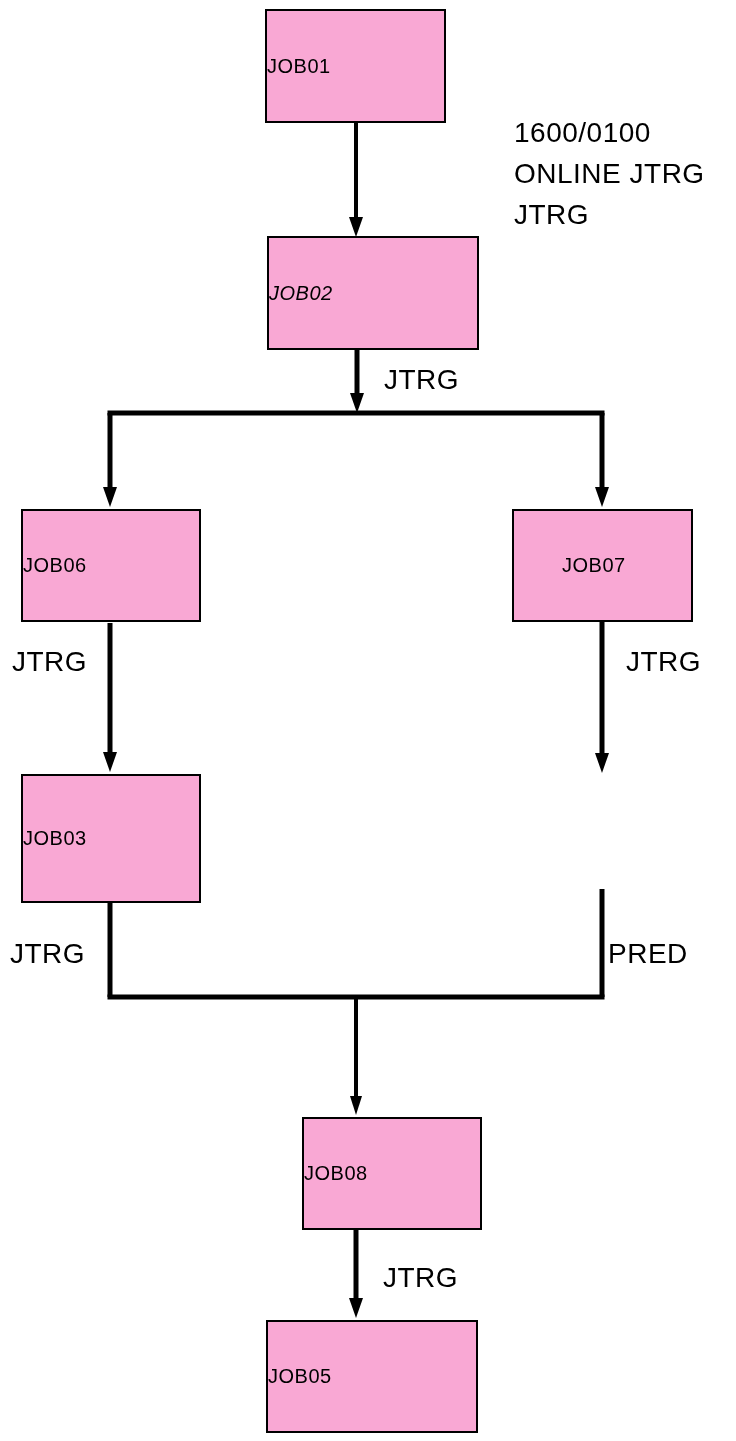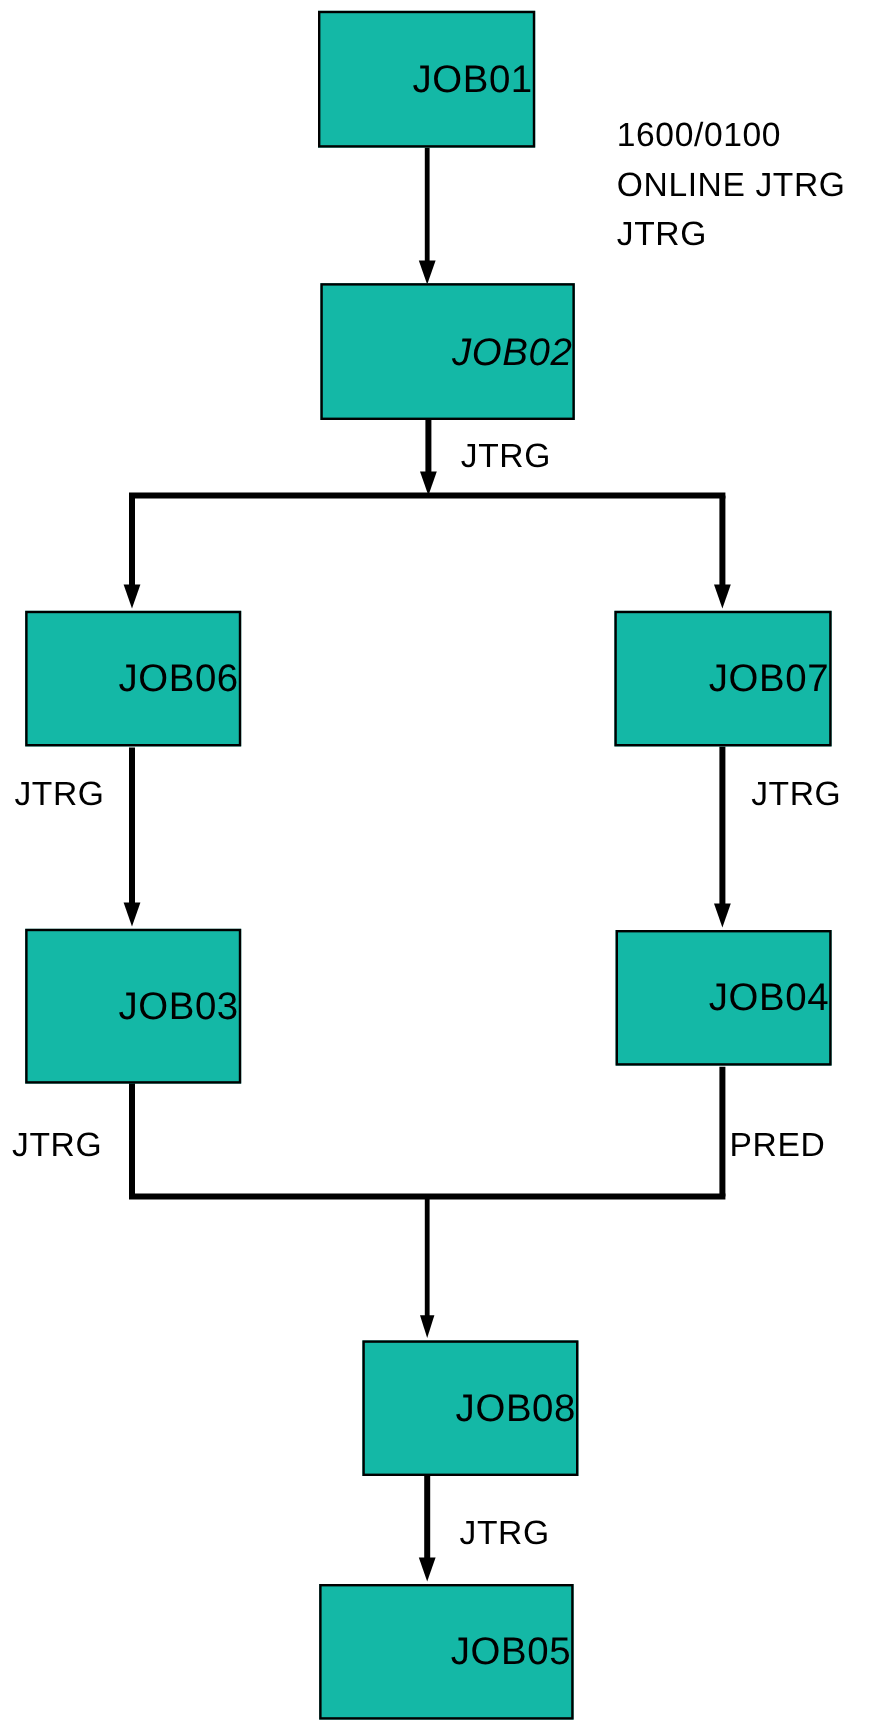--- a/index.html
+++ b/index.html
@@ -10,25 +10,25 @@
     background: #ffffff;
     font-family: "Liberation Sans", sans-serif;
     color: #000000;
     overflow: hidden;
   }
   svg.wires { position: absolute; left: 0; top: 0; width: 736px; height: 1441px; }
   .node {
     position: absolute;
     box-sizing: border-box;
     border: 2px solid #000000;
-    background: #14b8a6;
+    background: #f9a8d4;
     display: flex;
     align-items: center;
-    justify-content: flex-end;
-    font-size: 32px;
+    justify-content: flex-start;
+    font-size: 20px;
     letter-spacing: 0.5px;
   }
   .n0 { left: 265px; top: 9px;    width: 181px; height: 114px; }
   .n1 { left: 267px; top: 236px;  width: 212px; height: 114px; font-style: italic; }
   .n2 { left: 21px;  top: 509px;  width: 180px; height: 113px; }
   .n3 { left: 512px; top: 509px;  width: 181px; height: 113px; padding-left: 48px; }
   .n4 { left: 21px;  top: 774px;  width: 180px; height: 129px; }
   .n5 { left: 513px; top: 775px;  width: 180px; height: 113px; }
   .n6 { left: 266px; top: 1117px; width: 180px; height: 113px; margin-left: 36px; }
   .n7 { left: 266px; top: 1320px; width: 212px; height: 113px; }
@@ -41,21 +41,21 @@
   }
   .el0 { left: 384px; top: 366px; }
   .el1 { left: 12px;  top: 648px; }
   .el2 { left: 626px; top: 648px; }
   .el3 { left: 10px;  top: 940px; }
   .el4 { left: 608px; top: 940px; }
   .el5 { left: 383px; top: 1264px; }
   .annotation {
     position: absolute;
     left: 514px;
-    top: 92px;
+    top: 112px;
     font-size: 28px;
     line-height: 41px;
     white-space: nowrap;
     letter-spacing: 0.5px;
   }
 </style>
 </head>
 <body>
 
 <div class="canvas">
@@ -115,23 +115,20 @@
   </div>
   <div class="node n2">
     <span>JOB06</span>
   </div>
   <div class="node n3">
     <span>JOB07</span>
   </div>
   <div class="node n4">
     <span>JOB03</span>
   </div>
-  <div class="node n5">
-    <span>JOB04</span>
-  </div>
   <div class="node n6">
     <span>JOB08</span>
   </div>
   <div class="node n7">
     <span>JOB05</span>
   </div>
 
   <div class="edge-label el0">JTRG</div>
   <div class="edge-label el1">JTRG</div>
   <div class="edge-label el2">JTRG</div>

